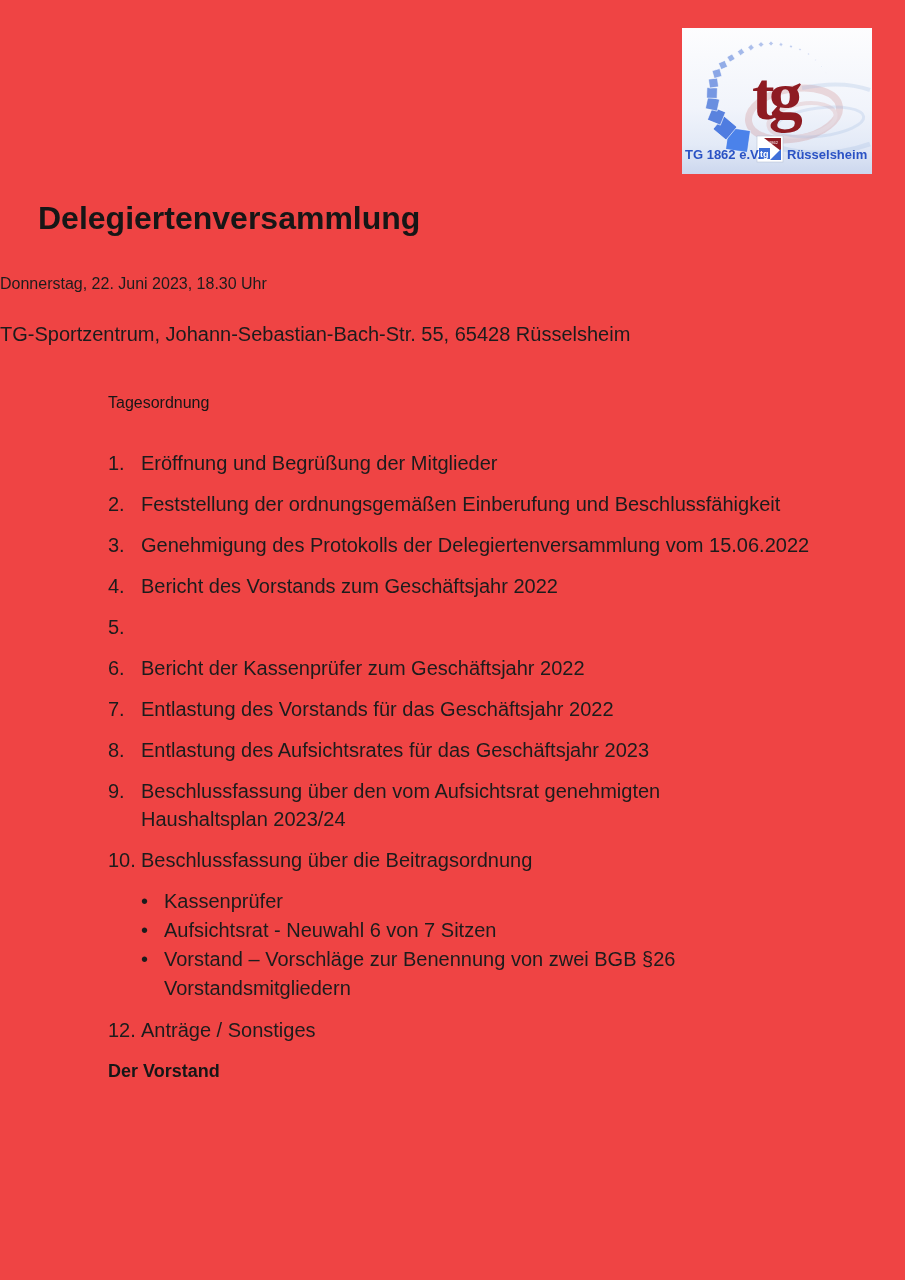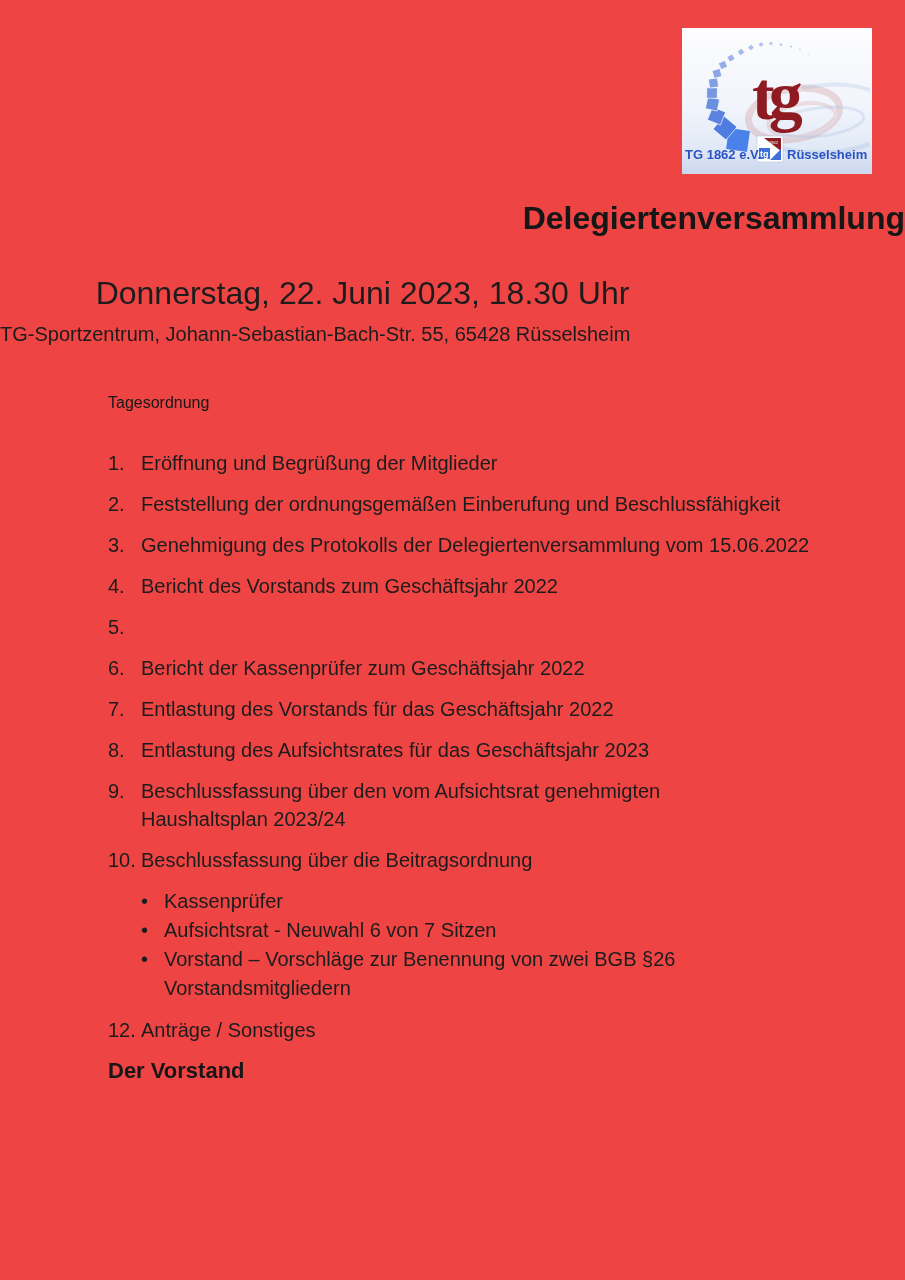--- a/index.html
+++ b/index.html
@@ -16,28 +16,29 @@
   
   .logo {
     position: absolute;
     left: 682px; top: 28px;
     width: 190px; height: 146px;
   }
 
   
   .doc-title {
     position: absolute; top: 200px; left: 0; width: 905px;
-    text-align: right;
+    text-align: left;
     font-size: 32px; font-weight: bold; line-height: 1.15;
     color: #161616;
+    padding-left: 38px;
   }
   .doc-datetime {
     position: absolute; top: 274px; left: 0; width: 725px;
-    text-align: center;
-    font-size: 32px; line-height: 1.2; color: #1c1c1c;
+    text-align: left;
+    font-size: 16px; line-height: 1.2; color: #1c1c1c;
   }
   .doc-location {
     position: absolute; top: 322px; left: 0; width: 905px;
     text-align: left;
     font-size: 20px; line-height: 1.2; color: #1c1c1c;
   }
 
   
   .agenda-heading {
     position: absolute; top: 394px; left: 108px;
@@ -50,21 +51,21 @@
   .agenda-item { display: flex; line-height: 28px; margin-bottom: 13px; }
   .agenda-item .num { width: 33px; flex: none; }
   .agenda-item .txt { white-space: pre-line; }
 
   .wahlen-bullets { margin: 0 0 13px 33px; line-height: 29px; }
   .bullet-row { display: flex; }
   .bullet-row .dot { width: 23px; flex: none; }
   .bullet-row .txt { white-space: pre-line; }
 
   .signature {
-    font-size: 22px; font-weight: bold; line-height: 28px;
+    font-size: 18px; font-weight: bold; line-height: 28px;
     color: #161616; margin-top: 2px;
   }
 </style>
 </head>
 <body>
 
 <div class="page">
 
   <div class="logo">
     <svg viewBox="0 0 190 146" width="190" height="146">

